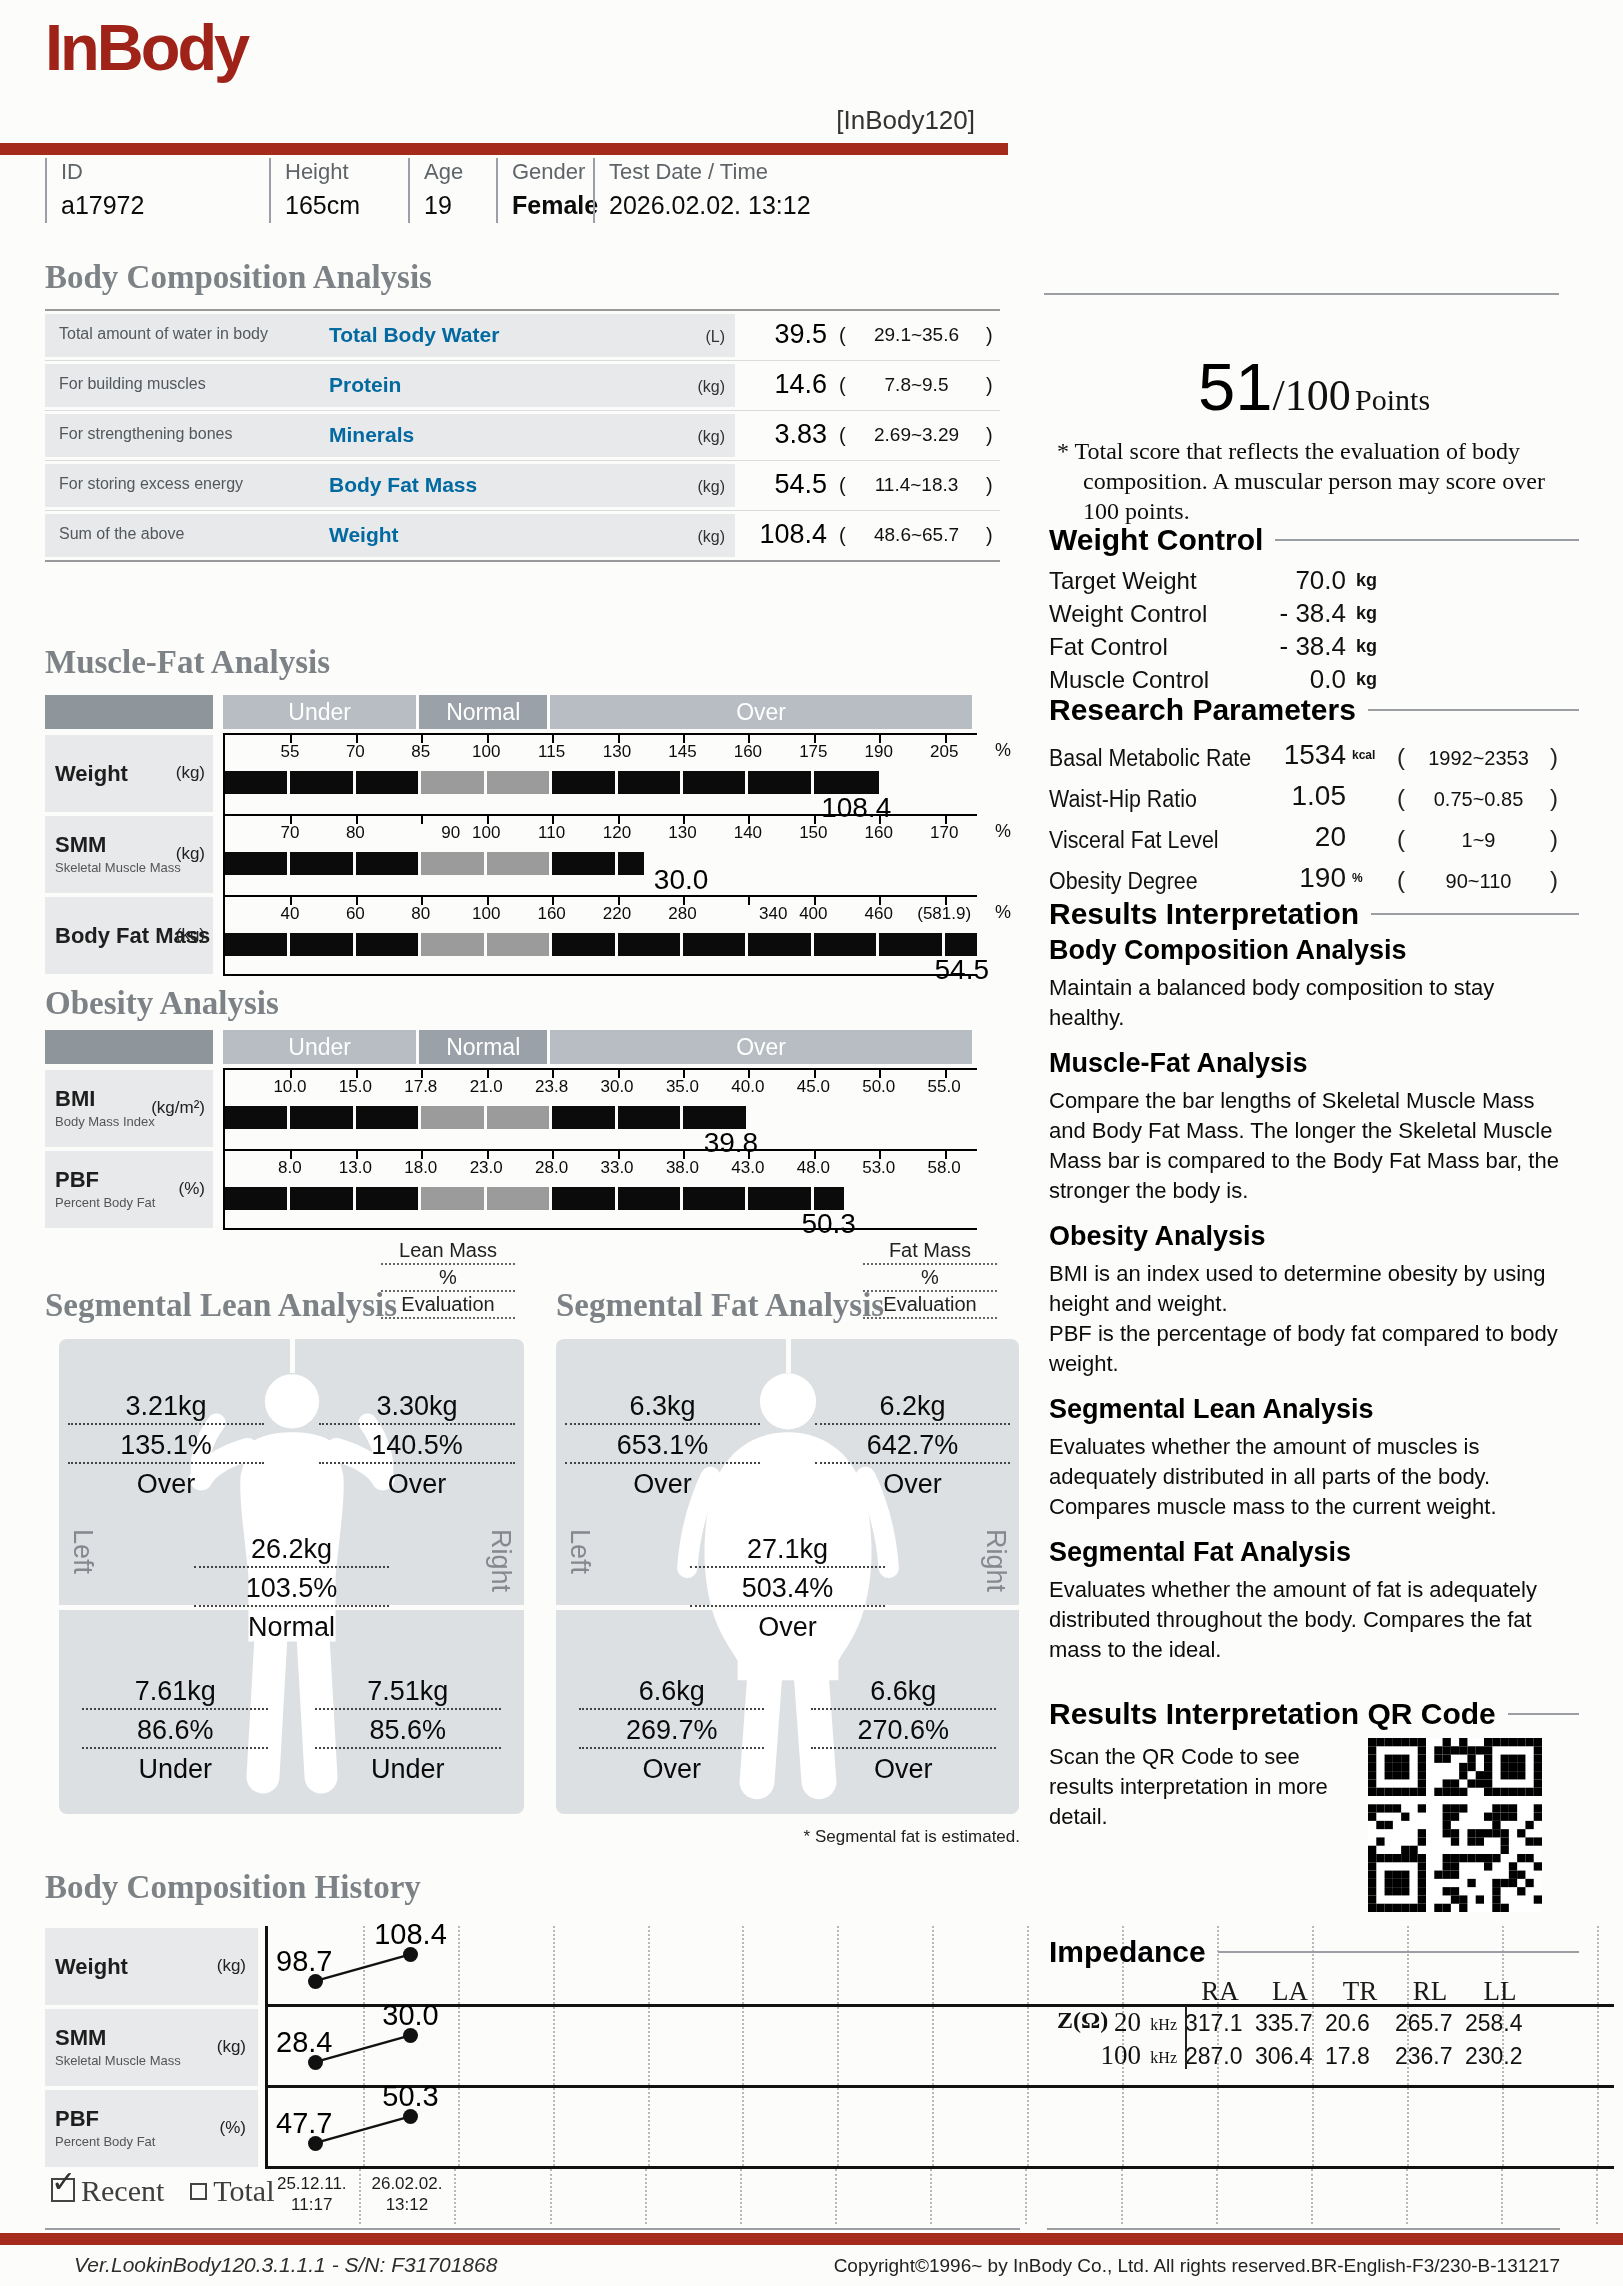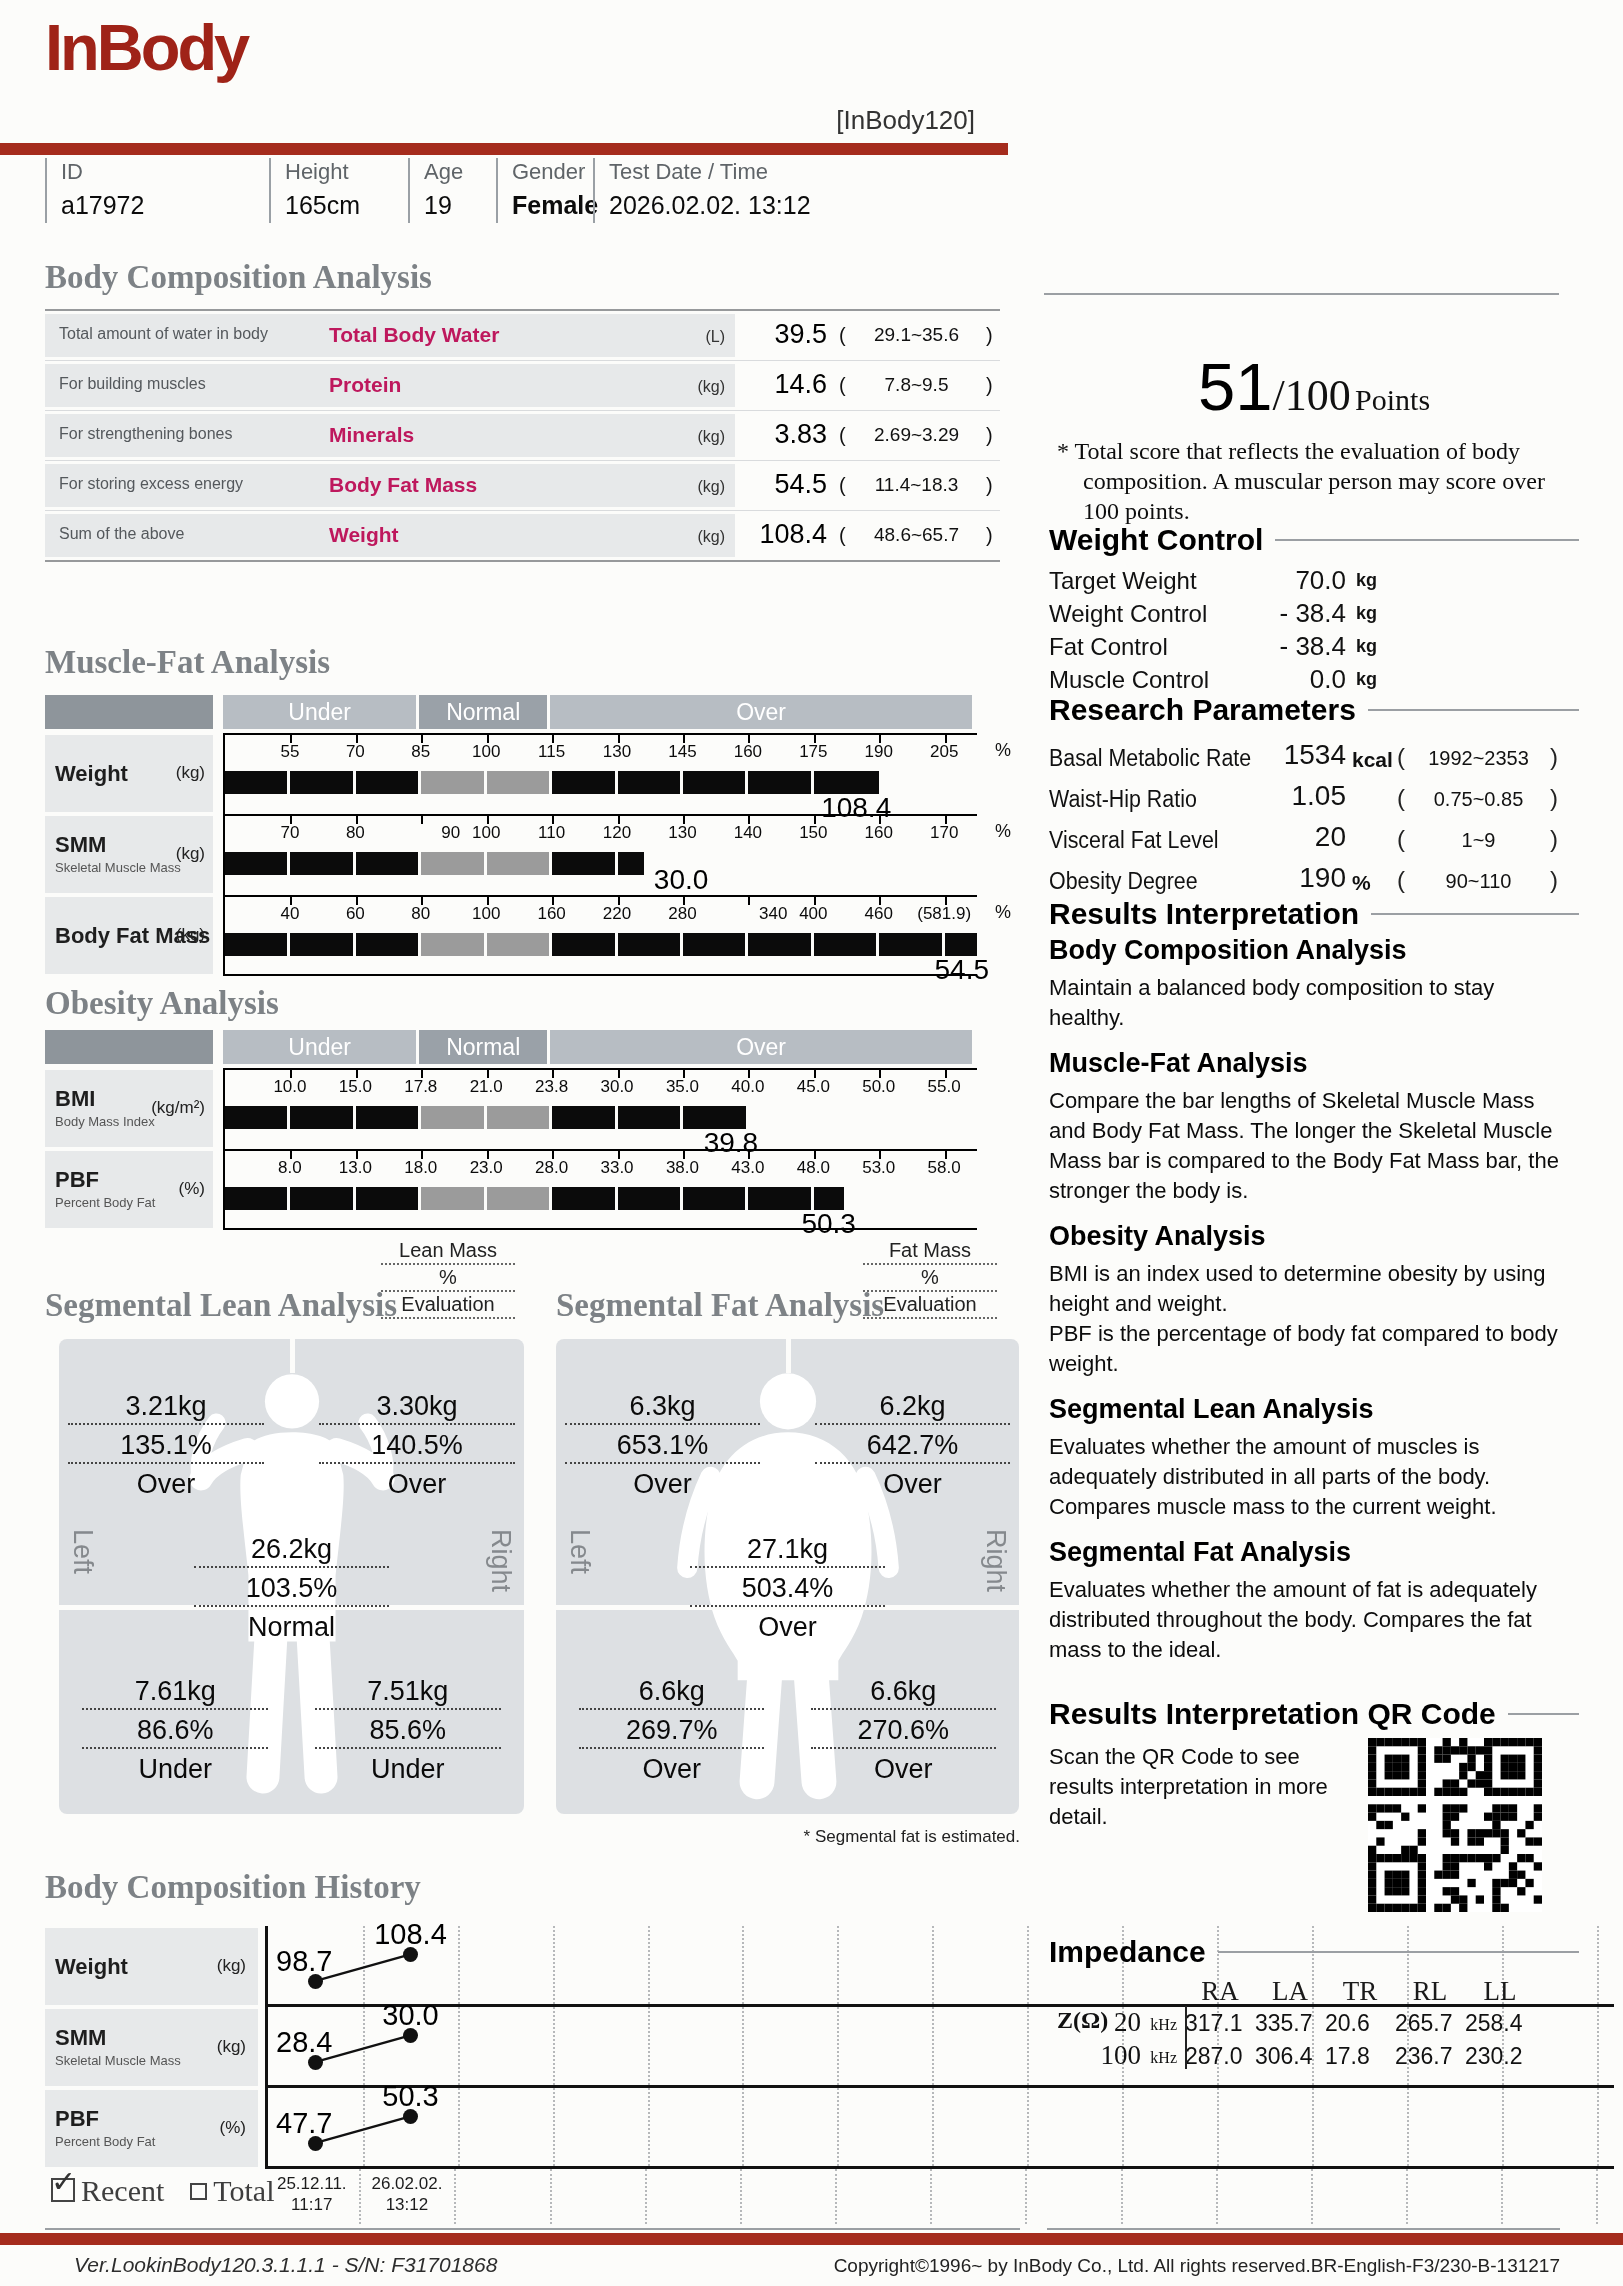--- a/index.html
+++ b/index.html
@@ -15,21 +15,21 @@
   .info-value{font-size:25px;color:#0c0c0c;margin-top:6px;}
   .info-value.bold{font-weight:bold;}
   
   .ltitle{position:absolute;left:45px;font-family:"Liberation Serif",serif;font-weight:bold;font-size:33px;color:#7d8286;}
   
   #bca-table{position:absolute;left:45px;top:309px;width:955px;border-top:2px solid #97999b;border-bottom:2px solid #97999b;}
   .bca-row{position:relative;height:49px;border-bottom:1px solid #d9dbdd;}
   .bca-row:last-child{border-bottom:none;}
   .bca-gray{position:absolute;left:0;top:3px;bottom:3px;width:690px;background:#e7e9ea;}
   .bca-desc{position:absolute;left:14px;top:11px;font-size:16px;color:#54585c;}
-  .bca-name{position:absolute;left:284px;top:9px;font-size:21px;font-weight:bold;color:#be185d;}
+  .bca-name{position:absolute;left:284px;top:9px;font-size:21px;font-weight:bold;color:#0369a1;}
   .bca-unit{position:absolute;right:10px;top:14px;font-size:16px;color:#333;}
   .bca-num{position:absolute;left:693px;width:89px;text-align:right;font-size:27px;top:8px;color:#000;}
   .bca-open{position:absolute;left:794px;top:13px;font-size:20px;}
   .bca-range{position:absolute;left:804px;width:135px;text-align:center;top:13px;font-size:19px;}
   .bca-close{position:absolute;left:941px;top:13px;font-size:20px;}
   
   .bar-table{position:absolute;left:45px;width:955px;}
   .zone-head{position:relative;height:34px;margin-bottom:4px;}
   .zone-cell-label{position:absolute;left:0;top:0;bottom:0;width:168px;background:#8e959b;}
   .zone-bands{position:absolute;left:178px;width:752px;top:0;bottom:0;}
@@ -100,21 +100,21 @@
               font-size:24px;line-height:30px;color:#0d0d0d;padding-left:26px;text-indent:-26px;}
   #wc-rows{position:absolute;left:1049px;top:564px;width:530px;}
   .wc-row{position:relative;height:33px;}
   .wc-label{position:absolute;left:0;top:3px;font-size:24px;}
   .wc-value{position:absolute;left:139px;width:158px;text-align:right;font-size:26px;top:1px;}
   .wc-unit{position:absolute;left:307px;top:6px;font-size:18px;font-weight:bold;}
   #rp-rows{position:absolute;left:1049px;top:737px;width:530px;}
   .rp-row{position:relative;height:41px;}
   .rp-label{position:absolute;left:0;top:8px;font-size:23px;transform:scaleX(.93);transform-origin:left;}
   .rp-value{position:absolute;left:139px;width:158px;text-align:right;font-size:28px;top:2px;}
-  .rp-unit{position:absolute;left:303px;top:11px;font-size:21px;font-weight:bold;}
+  .rp-unit{position:absolute;left:303px;top:11px;font-size:12px;font-weight:bold;}
   .rp-open{position:absolute;left:348px;top:6px;font-size:24px;color:#222;}
   .rp-range{position:absolute;left:360px;width:139px;text-align:center;top:10px;font-size:20px;}
   .rp-close{position:absolute;left:501px;top:6px;font-size:24px;color:#222;}
   #ri-sections{position:absolute;left:1049px;top:935px;width:511px;}
   .ri-heading{font-size:27px;font-weight:bold;color:#000;margin:15px 0 7px;}
   .ri-sec:first-child .ri-heading{margin-top:0;}
   .ri-line{font-size:22px;line-height:30px;color:#0c0c0c;}
   #qr-text{position:absolute;left:1049px;top:1742px;width:297px;font-size:22px;line-height:30px;color:#0c0c0c;}
   #qr-code{position:absolute;left:1368px;top:1738px;width:174px;height:174px;}
   #imp-header{position:absolute;left:1185px;top:1976px;display:flex;}

